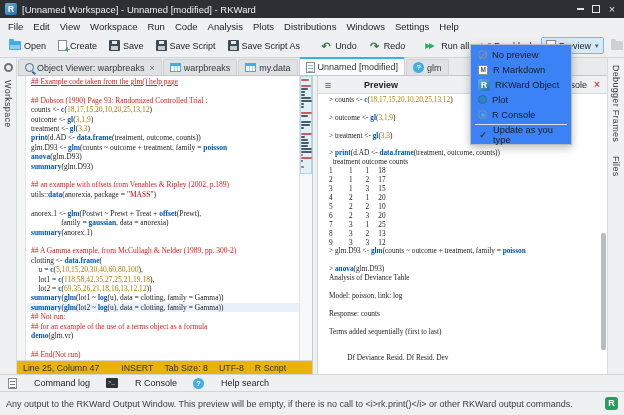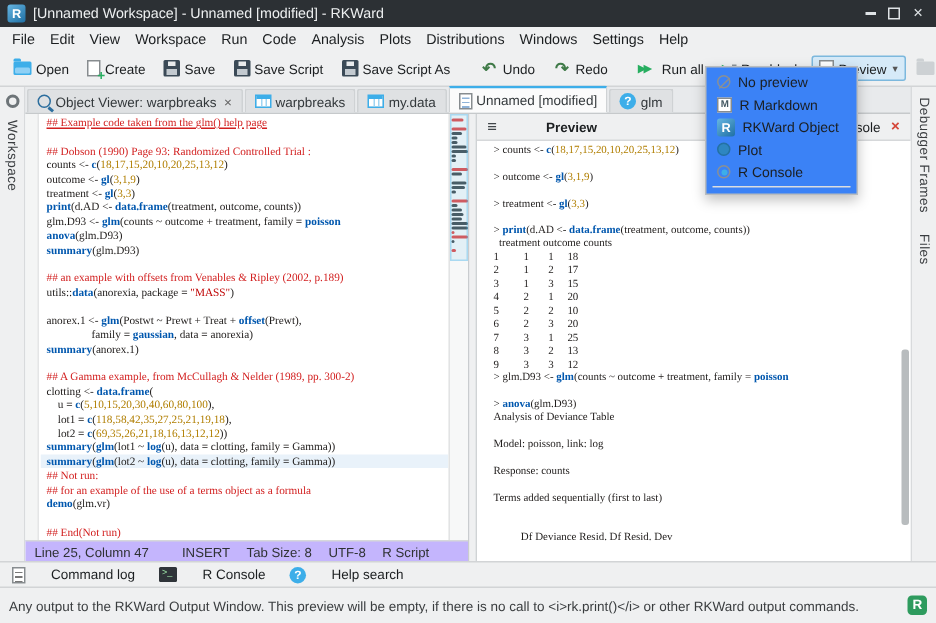--- a/index.html
+++ b/index.html
@@ -53,21 +53,21 @@
 .code-line.current{background:#e9f2fa}
 .tok-c{color:#d21f1f}
 .tok-u{text-decoration:underline}
 .tok-f{color:#0057ae;font-weight:bold}
 .tok-n{color:#b07e00}
 .tok-s{color:#bf0303}
 .tok-p{color:#1f1c1b}
 .minimap{position:absolute;right:0;top:0;bottom:0;width:13px;background:#f7f8f8;border-left:1px solid #e2e3e4;padding:3px 1px}
 .mm-line{height:2px;margin-bottom:1px;border-radius:1px}
 .mm-view{position:absolute;left:0;right:0;top:0;height:98px;background:rgba(61,174,233,.10);border:1px solid rgba(61,174,233,.35)}
-.editor-status{height:14px;border-top:1px solid #d6d8da;background:#c4b5fd;display:flex;align-items:center;font-size:8.8px;color:#2f3234;padding:0 6px;gap:11px;white-space:nowrap}
+.editor-status{height:14px;border-top:1px solid #d6d8da;background:#eab308;display:flex;align-items:center;font-size:8.8px;color:#2f3234;padding:0 6px;gap:11px;white-space:nowrap}
 .es-spacer{flex:1}
 .es-end{width:30px}
 
 .splitter{width:4px;background:#eff0f1}
 .console-col{flex:1;display:flex;flex-direction:column;min-width:0;background:#fff;border-left:1px solid #d0d3d5}
 .console-header{height:18px;background:#eff0f1;border-bottom:1px solid #d6d8da;display:flex;align-items:center;padding:0 4px;font-size:9px;gap:4px;white-space:nowrap}
 .ch-title{font-weight:bold;margin-left:26px}
 .ch-spacer{flex:1}
 .console-body{flex:1;position:relative;overflow:hidden;background:#fff}
 #console-code{position:absolute;left:7px;top:2px;right:9px;bottom:0;font-size:7.3px;line-height:8.9px}
@@ -355,14 +355,18 @@
       </div>
       <div class="pm-item">
         <span class="icon i-plot"></span>
         <span class="pm-label">Plot</span>
       </div>
       <div class="pm-item">
         <span class="icon i-radio-selected"></span>
         <span class="pm-label">R Console</span>
       </div>
       <div class="pm-sep"></div>
+      <div class="pm-item">
+        <span class="icon i-check"></span>
+        <span class="pm-label">Update as you type</span>
+      </div>
     </div>
 </div>
 
 </body></html>

